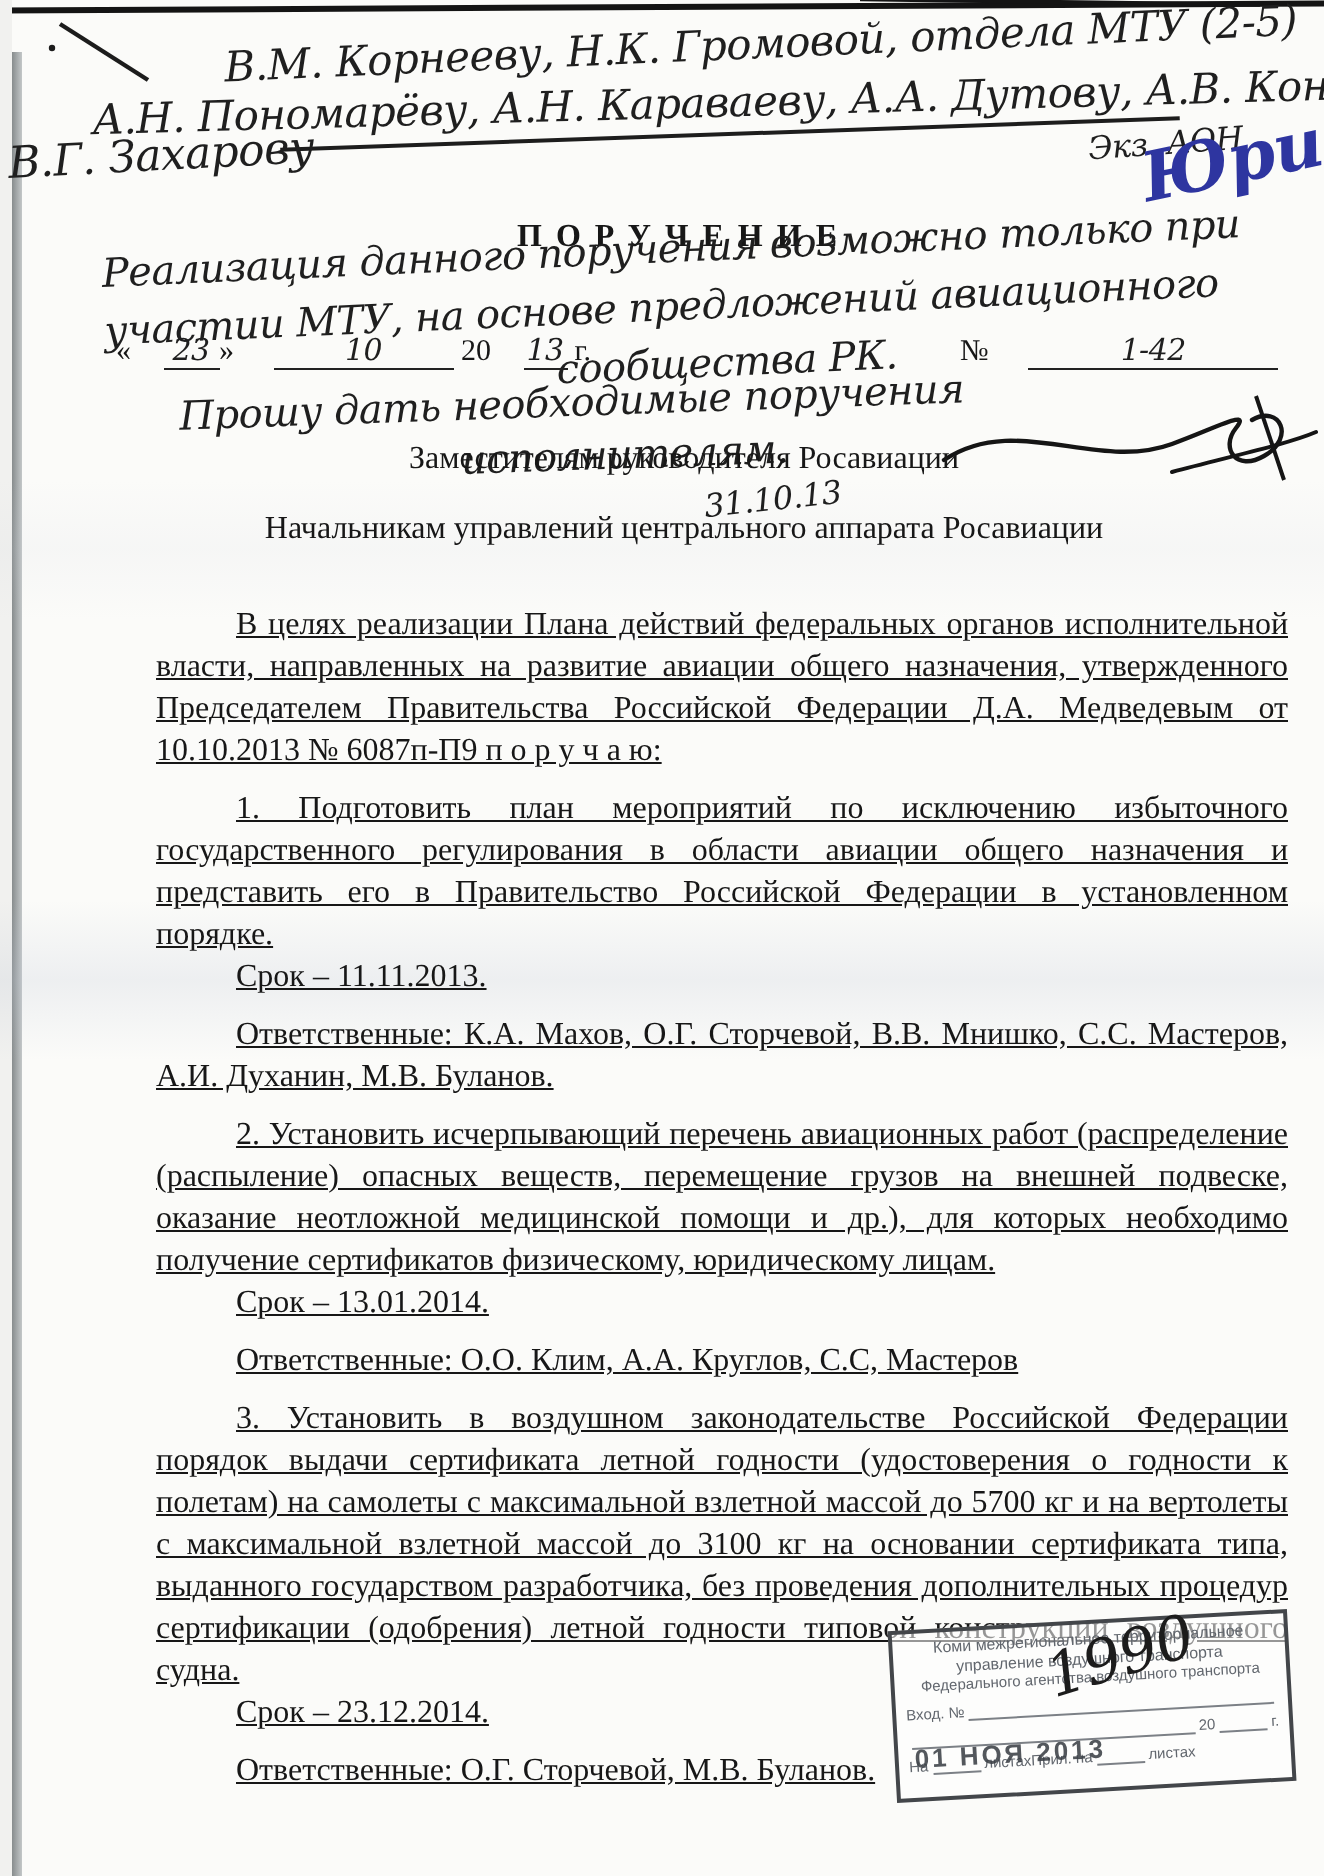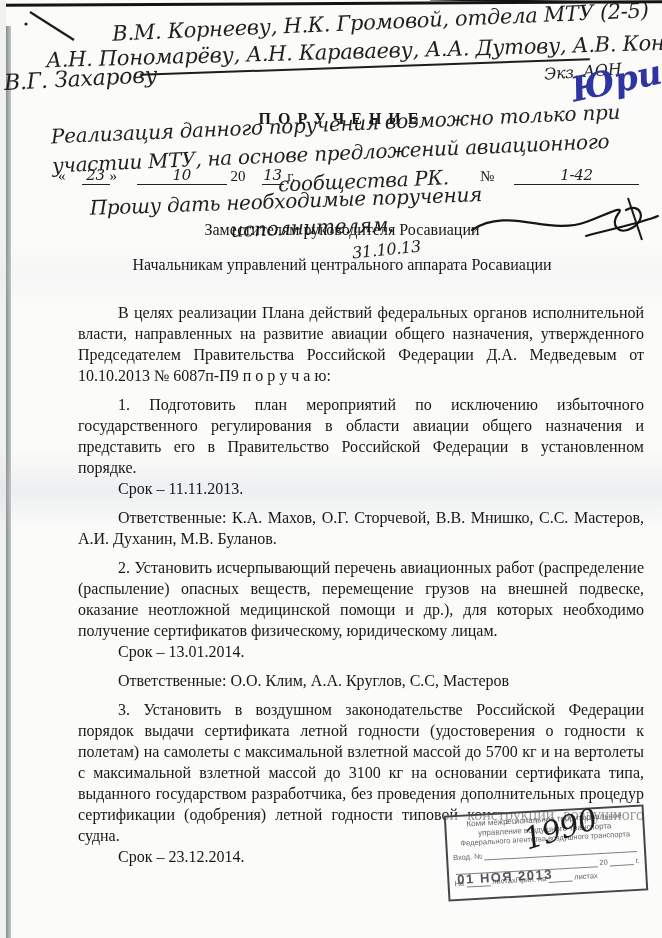--- a/index.html
+++ b/index.html
@@ -36,21 +36,21 @@
   .w28{width:28px;} .w90{width:90px;} .w22{width:22px;} .w125{width:125px;}
   .request{top:188px;left:90px;font-size:20px;line-height:27px;transform:rotate(-2deg);}
   .request .l2{margin-left:140px;}
   .sigsvg{top:190px;left:468px;}
   .addr1{top:221px;left:22px;width:640px;text-align:center;font-size:16px;}
   .addr2{top:256px;left:22px;width:640px;text-align:center;font-size:16px;}
   .hdate{top:240px;left:352px;font-size:16px;transform:rotate(-6deg);}
   .cornersvg{top:8px;left:24px;}
   
   .bodytext{position:absolute;top:302px;left:78px;width:566px;font-size:16px;line-height:21px;text-align:justify;}
-  .bodytext p{margin:0 0 8px 0;text-indent:40px;}
+  .bodytext p{margin:0 0 8px 0;text-indent:40px;text-decoration:underline;}
   .bodytext p.tight{margin-bottom:0;}
   
   .stamp{position:absolute;top:810px;left:446px;width:200px;height:86px;border:2px solid #43464a;
          transform:rotate(-3.2deg);background:rgba(255,255,255,0.55);
          font-family:"Liberation Sans",sans-serif;color:#62676e;padding:3px 5px;box-sizing:border-box;}
   .stamp .c{text-align:center;font-size:8px;line-height:9.5px;}
   .stamp .c3{font-size:7.5px;}
   .srow{display:flex;align-items:flex-end;font-size:7.5px;margin-top:4px;}
   .sfill{flex:1;border-bottom:1px solid #7c8086;margin:0 2px;height:8px;}
   .sfill.fix{flex:none;width:24px;}
@@ -118,20 +118,21 @@
   <div class="bodytext">
     <p>В целях реализации Плана действий федеральных органов исполнительной власти, направленных на развитие авиации общего назначения, утвержденного Председателем Правительства Российской Федерации Д.А. Медведевым от 10.10.2013 № 6087п-П9 п о р у ч а ю:</p>
     <p class="tight">1. Подготовить план мероприятий по исключению избыточного государственного регулирования в области авиации общего назначения и представить его в Правительство Российской Федерации в установленном порядке.</p>
     <p>Срок – 11.11.2013.</p>
     <p>Ответственные: К.А. Махов, О.Г. Сторчевой, В.В. Мнишко, С.С. Мастеров, А.И. Духанин, М.В. Буланов.</p>
     <p class="tight">2. Установить исчерпывающий перечень авиационных работ (распределение (распыление) опасных веществ, перемещение грузов на внешней подвеске, оказание неотложной медицинской помощи и др.), для которых необходимо получение сертификатов физическому, юридическому лицам.</p>
     <p>Срок – 13.01.2014.</p>
     <p>Ответственные: О.О. Клим, А.А. Круглов, С.С, Мастеров</p>
     <p class="tight">3. Установить в воздушном законодательстве Российской Федерации порядок выдачи сертификата летной годности (удостоверения о годности к полетам) на самолеты с максимальной взлетной массой до 5700 кг и на вертолеты с максимальной взлетной массой до 3100 кг на основании сертификата типа, выданного государством разработчика, без проведения дополнительных процедур сертификации (одобрения) летной годности типовой конструкции воздушного судна.</p>
     <p>Срок – 23.12.2014.</p>
+    <p>Ответственные: О.Г. Сторчевой, М.В. Буланов.</p>
   </div>
 
   <div class="stamp">
     <div class="c">Коми межрегиональное территориальное</div>
     <div class="c">управление воздушного транспорта</div>
     <div class="c c3">Федерального агентства воздушного транспорта</div>
     <div class="srow">
       <span>Вход. №</span>
       <span class="sfill"></span>
     </div>

